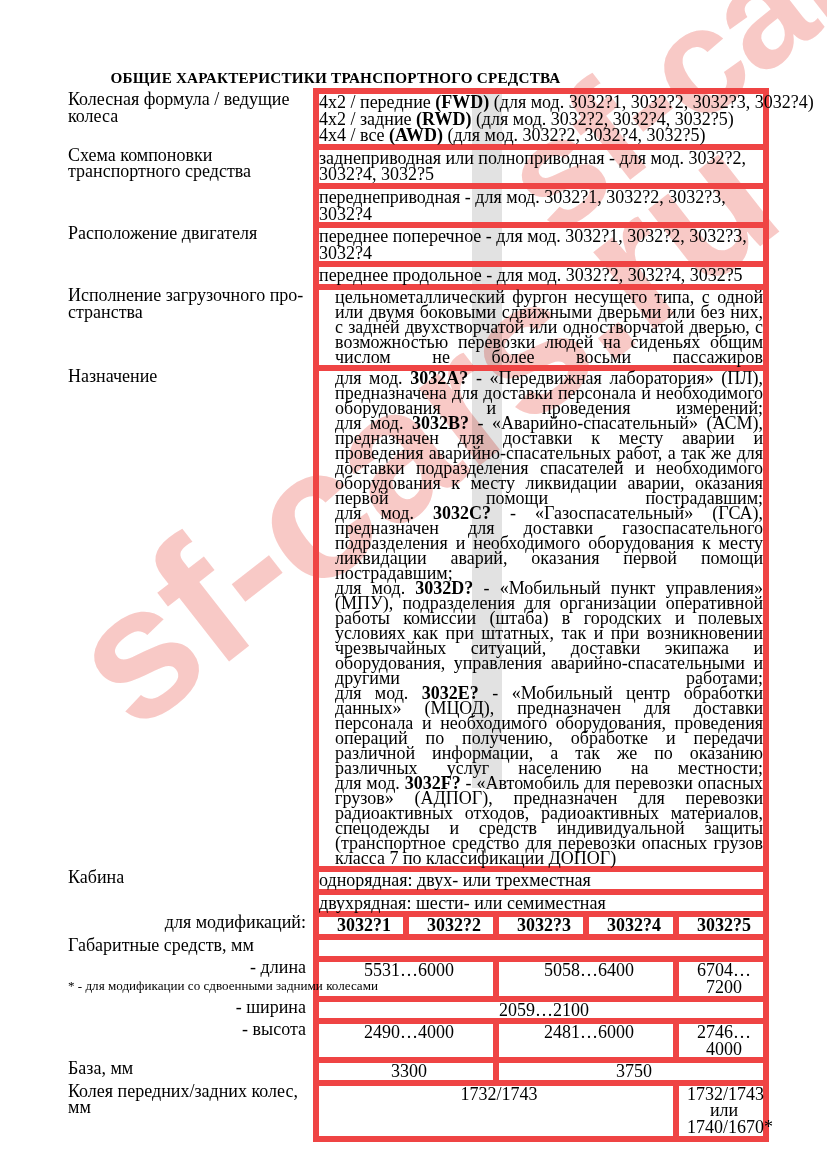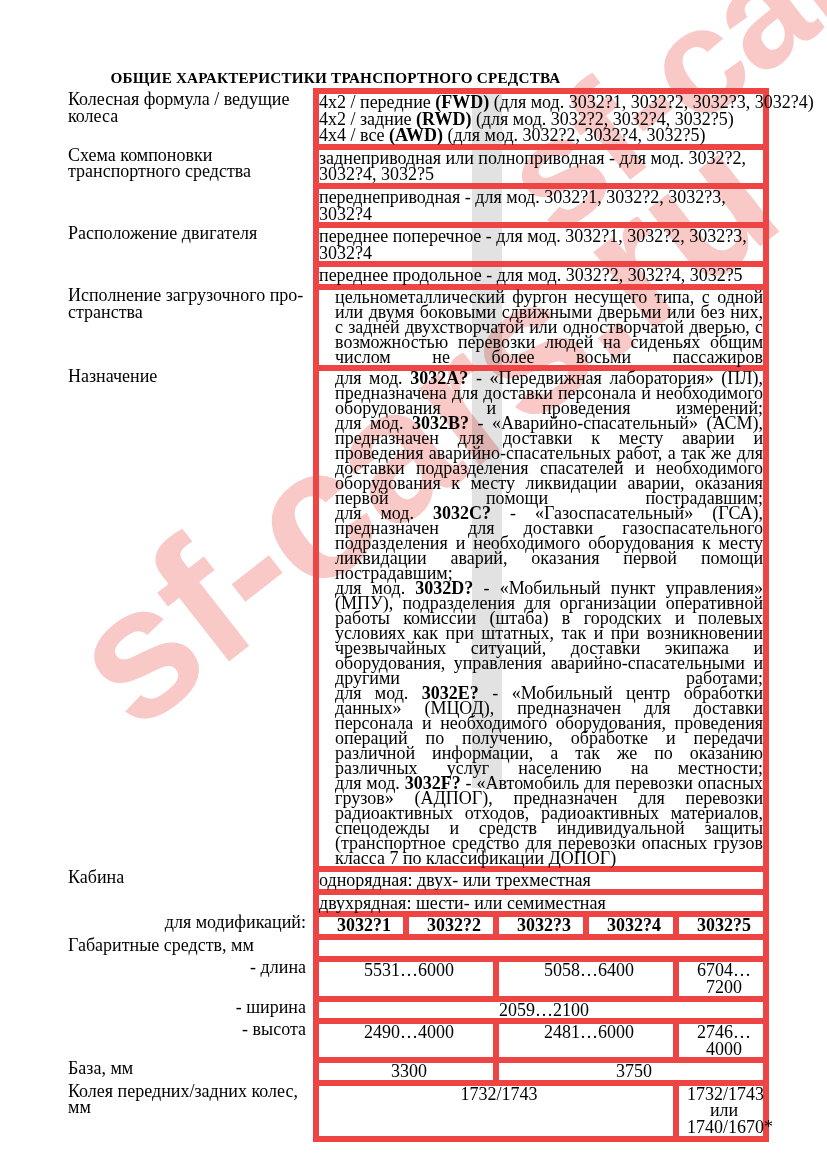--- a/index.html
+++ b/index.html
@@ -193,14 +193,15 @@
           <span class="ln">1732/1743</span>
           <span class="ln">или</span>
           <span class="ln">1740/1670*</span>
         </td>
       </tr>
 
     </tbody>
       </table>
   </div>
 
+  <div class="fn">* - для модификации со сдвоенными задними колесами</div>
 
 </div>
 
 </body></html>

